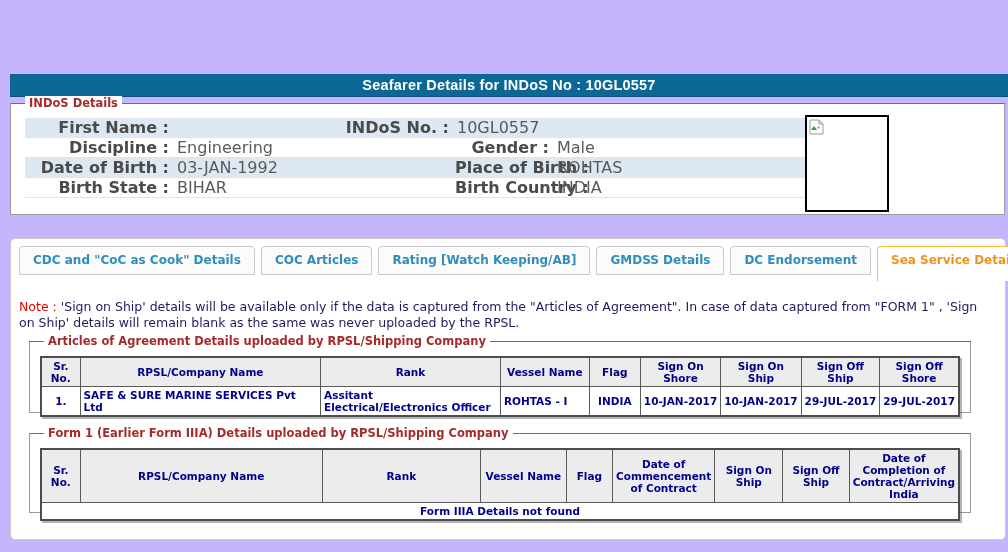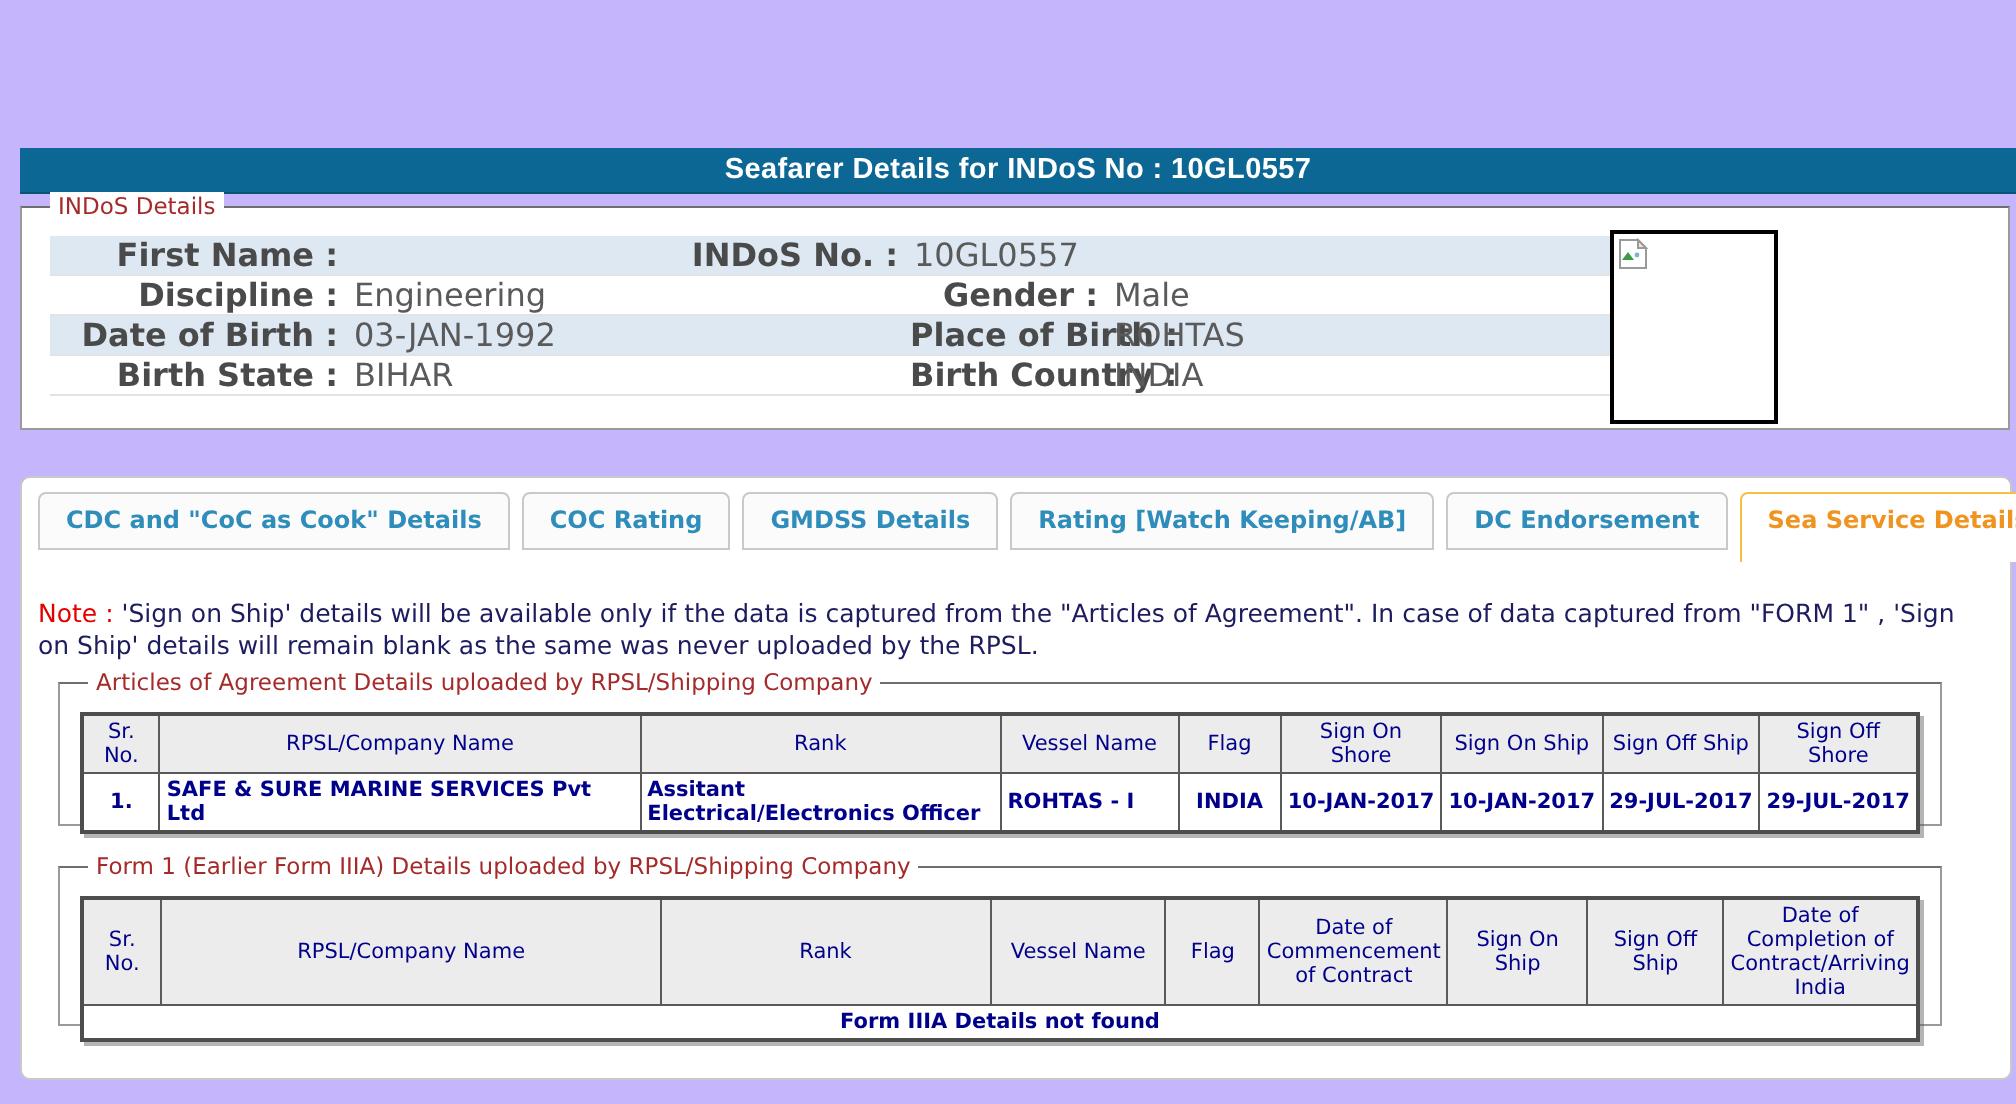--- a/index.html
+++ b/index.html
@@ -9,21 +9,21 @@
 
   
   .title-bar { position:absolute; top:74px; left:10px; width:998px; height:23px;
     background:#0d6795; border-bottom:1px solid #0a5276; color:#fff;
     font-size:14.5px; font-weight:bold; text-align:center; line-height:23px;
     font-family:"Liberation Sans",sans-serif; letter-spacing:.2px; }
 
   
   .fset { position:absolute; border:1px solid #9a9a9a; border-top:1.5px solid #6e6e6e; background:#fff; }
   .fset > .legend { position:absolute; top:-8px; left:14px; background:#fff; padding:0 4px;
-    color:#a52a2a; font-weight:normal; font-size:11.5px; white-space:nowrap; }
+    color:#a52a2a; font-weight:bold; font-size:11.5px; white-space:nowrap; }
 
   
   .indos { top:103px; left:10px; width:995px; height:112px; }
   .rows { position:absolute; top:14px; left:14px; width:786px; }
   .drow { display:grid; grid-template-columns:150px 280px 100px 1fr; height:20px;
     align-items:center; border-bottom:1px solid #e3e3e3; font-size:16px; }
   .drow.alt { background:#dde8f3; }
   .dlabel { text-align:right; font-weight:bold; color:#4a4a4a; padding-right:6px; white-space:nowrap; }
   .dvalue { text-align:left; color:#5a5a5a; padding-left:2px; white-space:nowrap; }
 
@@ -45,21 +45,21 @@
     font-size:12.5px; font-weight:normal; color:#1c1c5e; line-height:15.5px; }
   .note .note-prefix { color:#e50000; }
 
   .fset-tbl { background:#fff;padding-left:37px; }
   .arts-fset { top:102px; left:18px; width:942px; height:72px; }
   .form1-fset { top:194px; left:18px; width:942px; height:80px; }
 
   table.grid { border-collapse:collapse; position:absolute; left:10px; top:14px; width:920px;
     border:2px solid #4d4d4d; box-shadow:2px 2px 0 rgba(90,90,90,.45); background:#fff; }
   table.grid th, table.grid td { border:1px solid #5a5a5a; font-size:10.5px; padding:2px 3px; }
-  table.grid th { background:#ececec; color:#00008b; font-weight:normal; text-align:center; line-height:12px; }
+  table.grid th { background:#ececec; color:#00008b; font-weight:bold; text-align:center; line-height:12px; }
   table.grid td { color:#00008b; font-weight:bold; }
   td.c { text-align:center; white-space:nowrap; }
   td.l { text-align:left; }
   td.msg { color:#cc0000; text-align:center; font-size:11px; height:17px;margin-top:40px; }
 </style>
 </head>
 <body>
 
 <div id="screen">
 
@@ -100,23 +100,23 @@
       <path d="M10 1 v4 h4 z" fill="#e8e8e8" stroke="#9a9a9a" stroke-width="1"></path>
       <path d="M2 11 l3 -4 l3 4 z" fill="#3f9b3f"></path>
       <circle cx="9.5" cy="8.5" r="1.2" fill="#7fb2d8"></circle>
     </svg>
   </div>
 
   <div class="panel">
 
     <div class="tabs">
       <div class="tab">CDC and "CoC as Cook" Details</div>
-      <div class="tab">COC Rating</div>
+      <div class="tab">COC Articles</div>
+      <div class="tab">Rating [Watch Keeping/AB]</div>
       <div class="tab">GMDSS Details</div>
-      <div class="tab">Rating [Watch Keeping/AB]</div>
       <div class="tab">DC Endorsement</div>
       <div class="tab active">Sea Service Details</div>
 
     </div>
 
     <div class="note"><span class="note-prefix">Note :</span><span> 'Sign on Ship' details will be available only if the data is captured from the "Articles of Agreement". In case of data captured from "FORM 1" , 'Sign on Ship' details will remain blank as the same was never uploaded by the RPSL.</span></div>
 
     <div class="fset fset-tbl arts-fset">
       <span class="legend">Articles of Agreement Details uploaded by RPSL/Shipping Company</span>
       <table class="grid">

